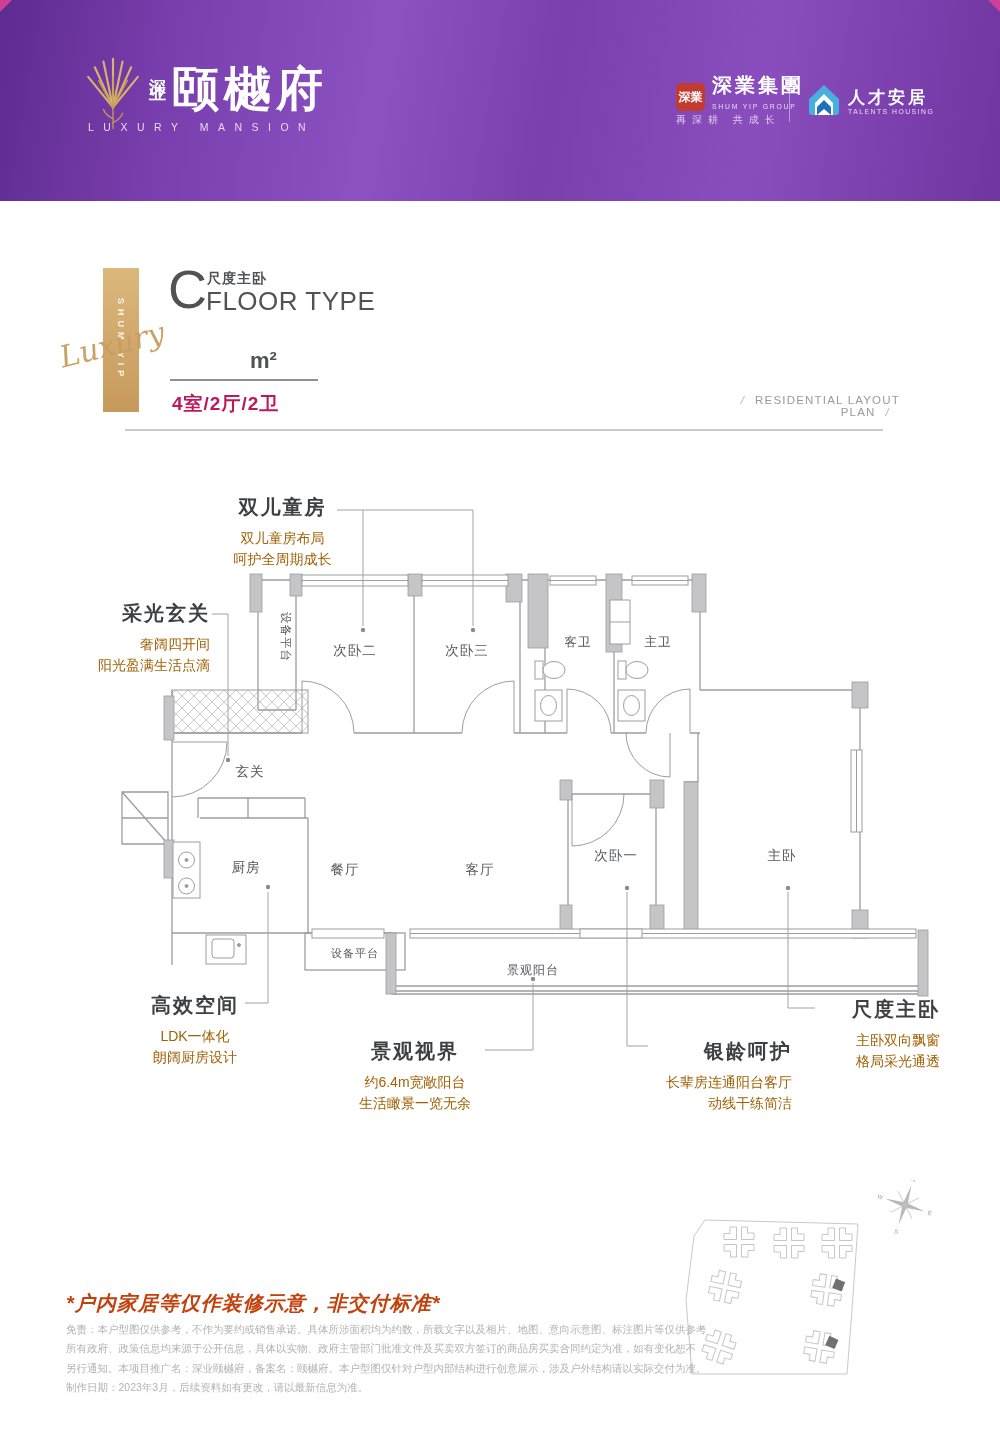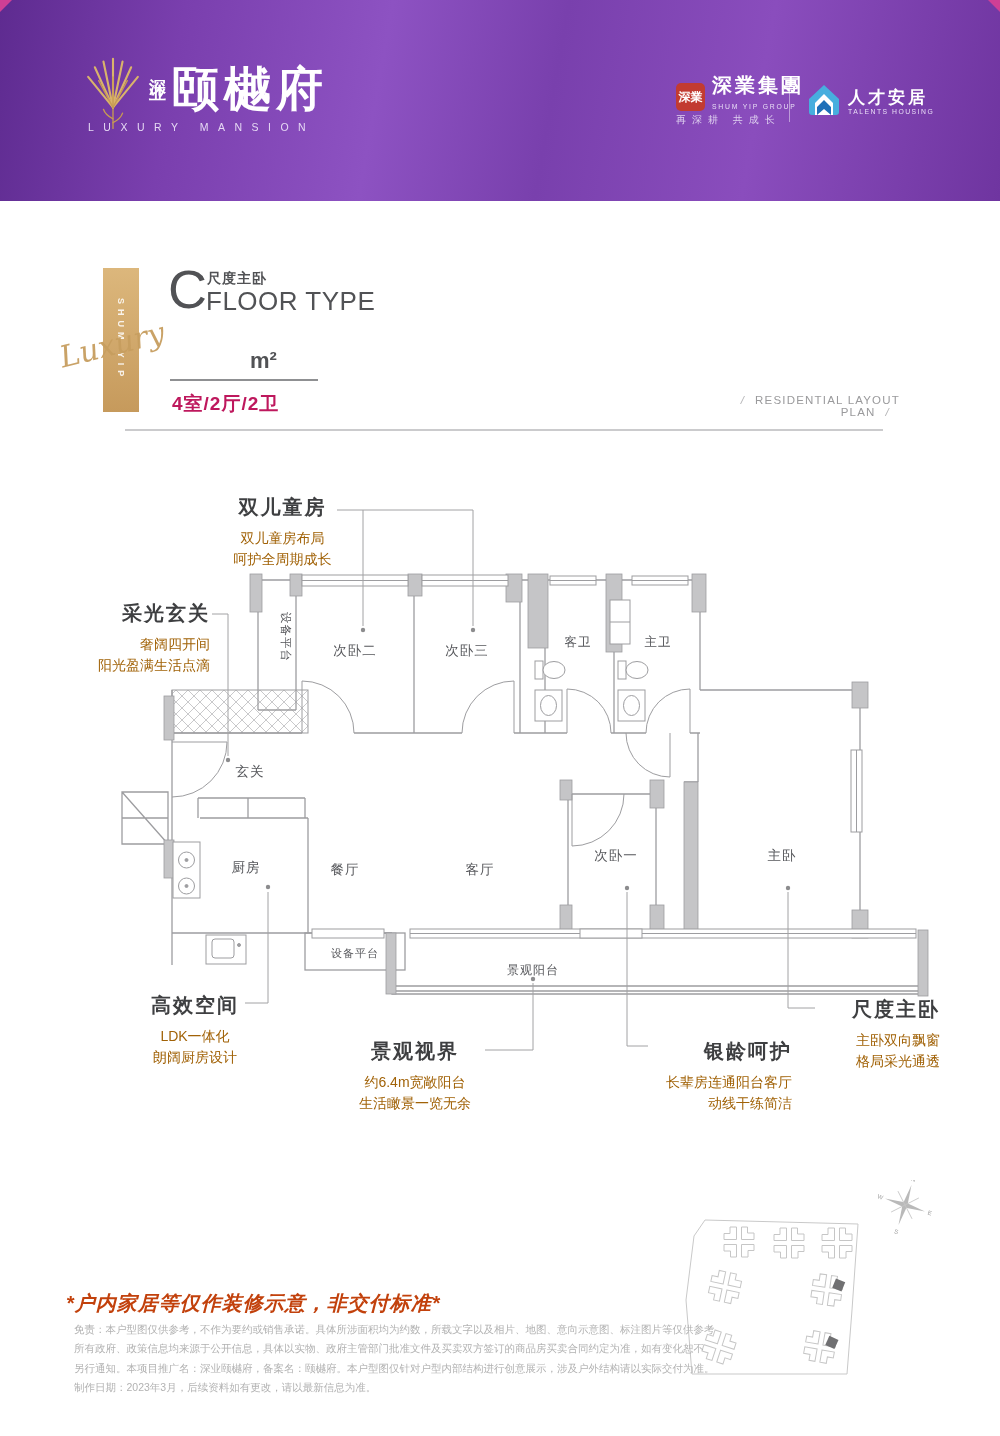--- a/index.html
+++ b/index.html
@@ -59,21 +59,21 @@
   .co.right{text-align:right;}
   .co.left{text-align:right;}
   .co-children{left:225px;top:494px;width:115px;}
   .co-foyer{left:92px;top:600px;width:118px;}
   .co-kitchen{left:145px;top:992px;width:100px;}
   .co-balcony{left:352px;top:1038px;width:126px;}
   .co-elder{left:652px;top:1038px;width:140px;}
   .co-master{left:820px;top:996px;width:120px;}
   
   .notice{position:absolute;left:66px;top:1290px;font-size:20px;font-weight:700;color:#c2410c;letter-spacing:1px;font-style:italic;}
-  .disclaimer{position:absolute;left:74px;top:1320px;width:600px;font-size:10.5px;color:#b2b2b2;line-height:1.85;}
+  .disclaimer{position:absolute;left:66px;top:1320px;width:600px;font-size:10.5px;color:#b2b2b2;line-height:1.85;}
   .disclaimer div{white-space:nowrap;}
   .site-svg{position:absolute;left:672px;top:1180px;}
 </style>
 </head>
 <body>
 
 <div class="page">
 
   <div class="header">
     <div class="corner tl"></div>

